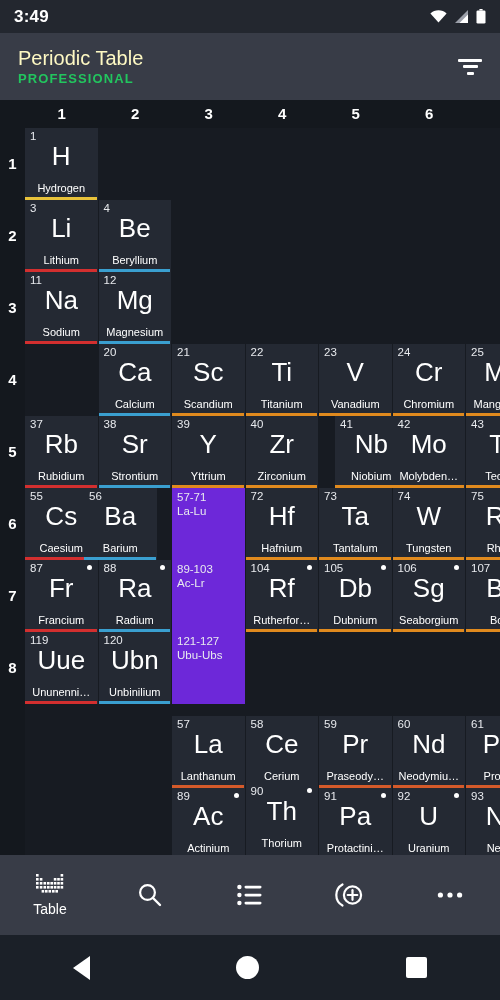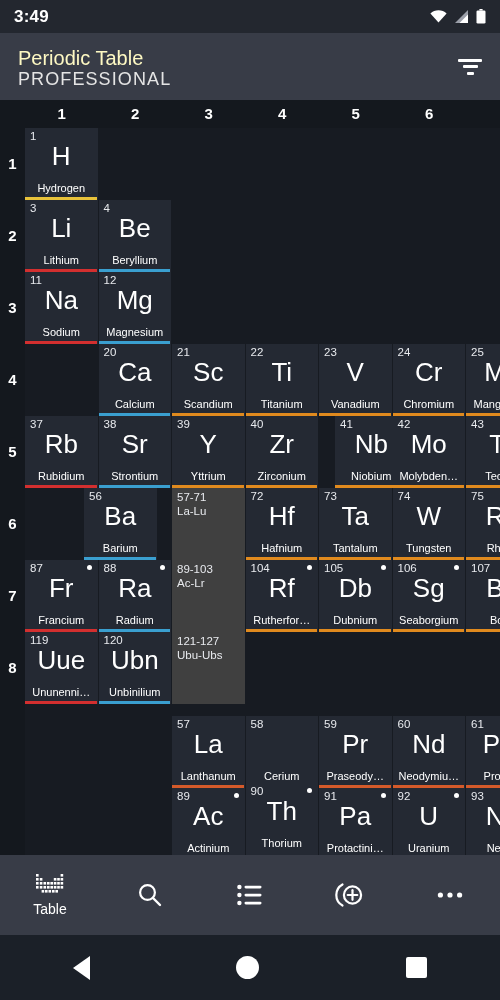--- a/index.html
+++ b/index.html
@@ -24,22 +24,22 @@
   
   .appbar {
     position:absolute; left:0; top:33px; width:500px; height:67px;
     background:#383c47;
     display:flex; align-items:center; justify-content:space-between;
     padding:0 18px;
   }
   .appbar-titles { display:flex; flex-direction:column; justify-content:center; }
   .app-title { color:#fef9c3; font-size:20px; line-height:25px; font-weight:400; }
   .app-subtitle {
-    color:#e5e5e5; font-size:18px; line-height:16px;
-    font-weight:400; letter-spacing:1.1px;
+    color:#22c55e; font-size:13px; line-height:16px;
+    font-weight:700; letter-spacing:1.1px;
   }
   .filter-icon { display:flex; flex-direction:column; align-items:center; gap:3.5px; cursor:pointer; }
   .filter-icon i { display:block; height:3px; background:#ffffff; border-radius:1px; }
   .filter-icon i:nth-child(1){ width:24px; }
   .filter-icon i:nth-child(2){ width:15px; }
   .filter-icon i:nth-child(3){ width:7px; }
 
   
   .table-region {
     position:absolute; left:0; top:100px; width:500px; height:755px;
@@ -85,21 +85,21 @@
   .cell .nm {
     position:absolute; left:2px; right:2px; bottom:5px;
     text-align:center; color:#ffffff;
     font-size:11px; line-height:13px; font-weight:400;
     white-space:nowrap; overflow:hidden;
   }
   .cell .bar {
     position:absolute; left:0; right:1px; bottom:0; height:3px;
   }
   
-  .cell.range { background:#404040; }
+  .cell.range { background:#6d28d9; }
   .cell.range .rnum {
     position:absolute; left:5px; top:2px;
     color:#e8eaee; font-size:11.5px; line-height:14px;
   }
   .cell.range .rlbl {
     position:absolute; left:5px; top:16px;
     color:#e8eaee; font-size:11.5px; line-height:14px;
   }
 
   
@@ -293,20 +293,26 @@
           <div class="sym">Mo</div>
           <div class="nm">Molybden…</div>
           <div class="bar" style="background: rgb(224, 138, 30);"></div>
         </div>
         <div class="cell" style="left: 441px; top: 288px; width: 73.5px; height: 72px;">
           <div class="num">43</div>
           <div class="sym">Tc</div>
           <div class="nm">Tech…</div>
           <div class="bar" style="background: rgb(224, 138, 30);"></div>
         </div>
+        <div class="cell" style="left: 0px; top: 360px; width: 73.5px; height: 72px;">
+          <div class="num">55</div>
+          <div class="sym">Cs</div>
+          <div class="nm">Caesium</div>
+          <div class="bar" style="background: rgb(211, 47, 47);"></div>
+        </div>
         <div class="cell" style="left: 59px; top: 360px; width: 73.5px; height: 72px;">
           <div class="num">56</div>
           <div class="sym">Ba</div>
           <div class="nm">Barium</div>
           <div class="bar" style="background: rgb(58, 159, 208);"></div>
         </div>
         <div class="cell" style="left: 220.5px; top: 360px; width: 73.5px; height: 72px;">
           <div class="num">72</div>
           <div class="sym">Hf</div>
           <div class="nm">Hafnium</div>
@@ -396,20 +402,21 @@
           <div class="rlbl">Ubu-Ubs</div>
         </div>
         <div class="cell" style="left: 147px; top: 588px; width: 73.5px; height: 72px;">
           <div class="num">57</div>
           <div class="sym">La</div>
           <div class="nm">Lanthanum</div>
           <div class="bar" style="background: rgb(212, 90, 42);"></div>
         </div>
         <div class="cell" style="left: 220.5px; top: 588px; width: 73.5px; height: 72px;">
           <div class="num">58</div>
+          <div class="sym">Ce</div>
           <div class="nm">Cerium</div>
           <div class="bar" style="background: rgb(212, 90, 42);"></div>
         </div>
         <div class="cell" style="left: 294px; top: 588px; width: 73.5px; height: 72px;">
           <div class="num">59</div>
           <div class="sym">Pr</div>
           <div class="nm">Praseody…</div>
           <div class="bar" style="background: rgb(212, 90, 42);"></div>
         </div>
         <div class="cell" style="left: 367.5px; top: 588px; width: 73.5px; height: 72px;">

